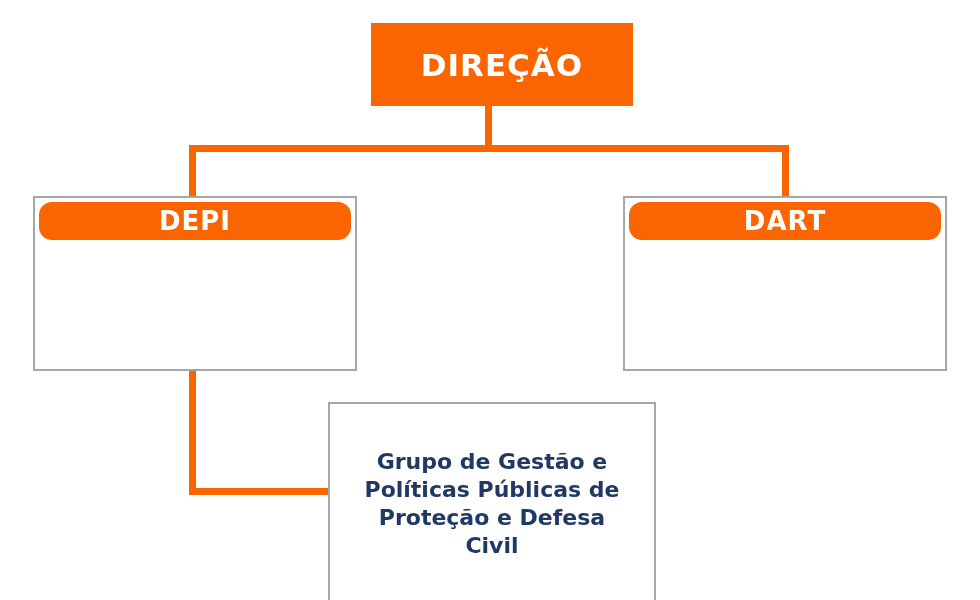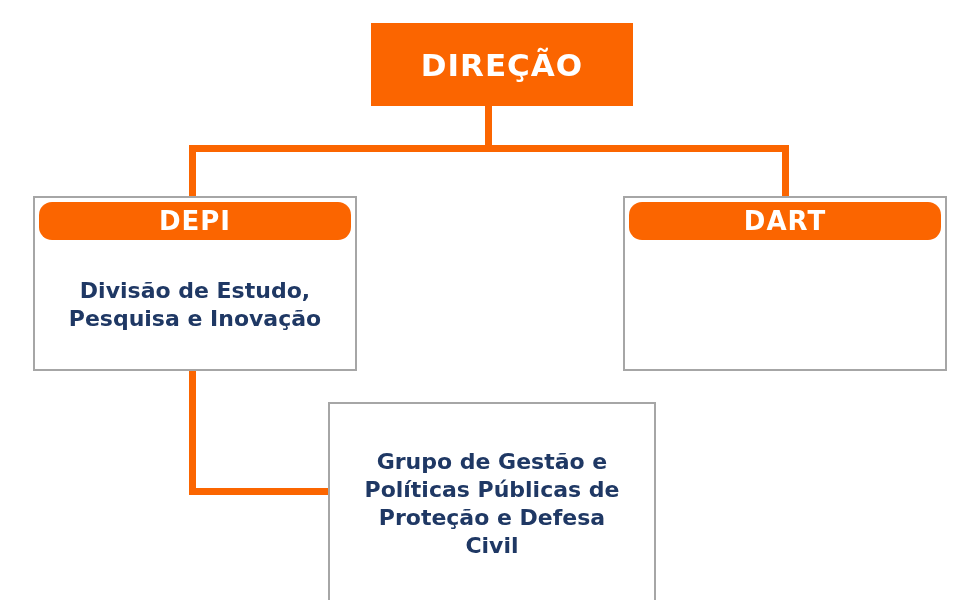--- a/index.html
+++ b/index.html
@@ -100,22 +100,20 @@
   <div class="conn" id="conn-h2"></div>
 
   <div class="node-root">
     <span>DIREÇÃO</span>
   </div>
 
   <div class="node" id="node-depi">
     <div class="band">
       <span>DEPI</span>
     </div>
-    <div class="desc">Divisão de Estudo,
-Pesquisa e Inovação</div>
   </div>
 
   <div class="node" id="node-dart">
     <div class="band">
       <span>DART</span>
     </div>
   </div>
 
   <div class="node" id="node-grupo">
     <div class="desc">Grupo de Gestão e

